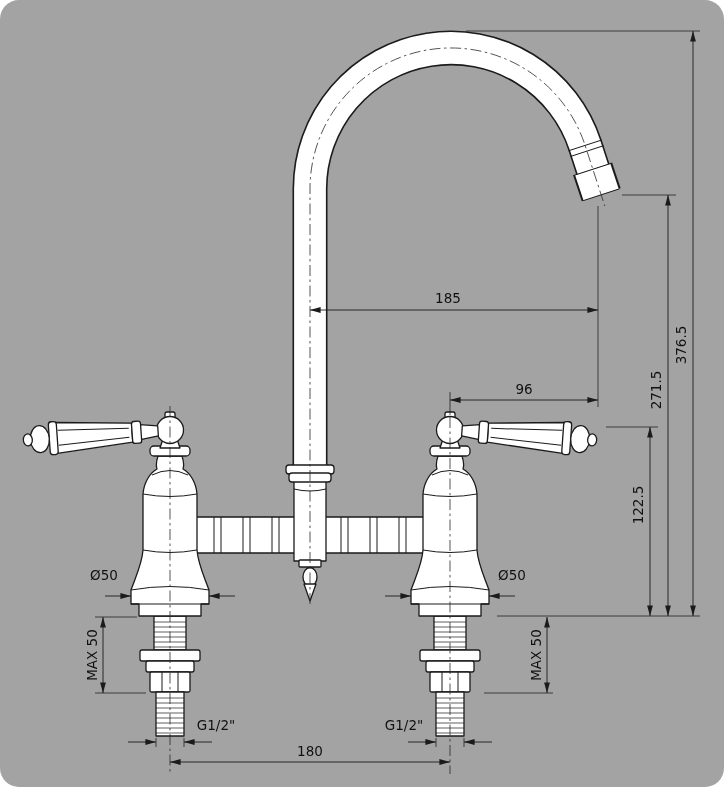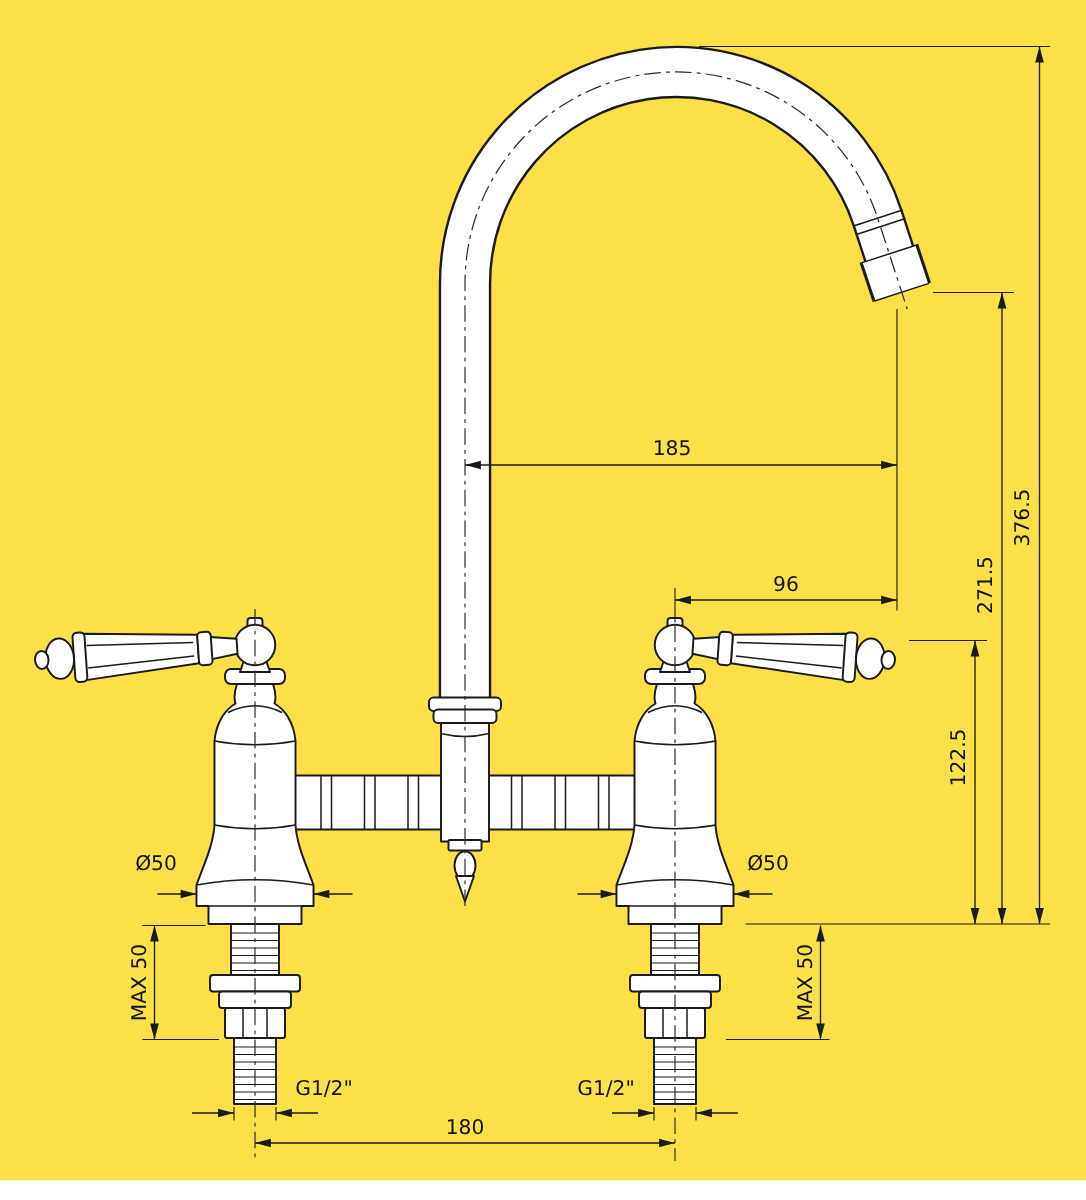--- a/index.html
+++ b/index.html
@@ -1,17 +1,17 @@
 <!DOCTYPE html>
 <html><head>
 <meta charset="utf-8">
 <title>Technical Drawing</title>
 <style>
   html,body{margin:0;padding:0;background:#ffffff;}
-  #stage{position:relative;width:724px;height:787px;background:#fde047;overflow:hidden;}
+  #stage{position:relative;width:724px;height:787px;background:#a3a3a3;overflow:hidden;border-radius:19px;}
   svg{position:absolute;left:0;top:0;}
   .outline{fill:#ffffff;stroke:#1b1b1b;stroke-width:1.3;stroke-linejoin:round;}
   .tube-black{fill:none;stroke:#1b1b1b;stroke-width:35;stroke-linecap:butt;}
   .tube-white{fill:none;stroke:#ffffff;stroke-width:31.8;stroke-linecap:butt;}
   .col-black{fill:none;stroke:#1b1b1b;stroke-width:41;stroke-linecap:butt;}
   .col-white{fill:none;stroke:#ffffff;stroke-width:37;stroke-linecap:butt;}
   .detail{fill:none;stroke:#1b1b1b;stroke-width:1;}
   .thr{fill:none;stroke:#1b1b1b;stroke-width:0.7;}
   .thin{fill:none;stroke:#1b1b1b;stroke-width:0.75;}
   .dim{fill:none;stroke:#1b1b1b;stroke-width:0.9;}

